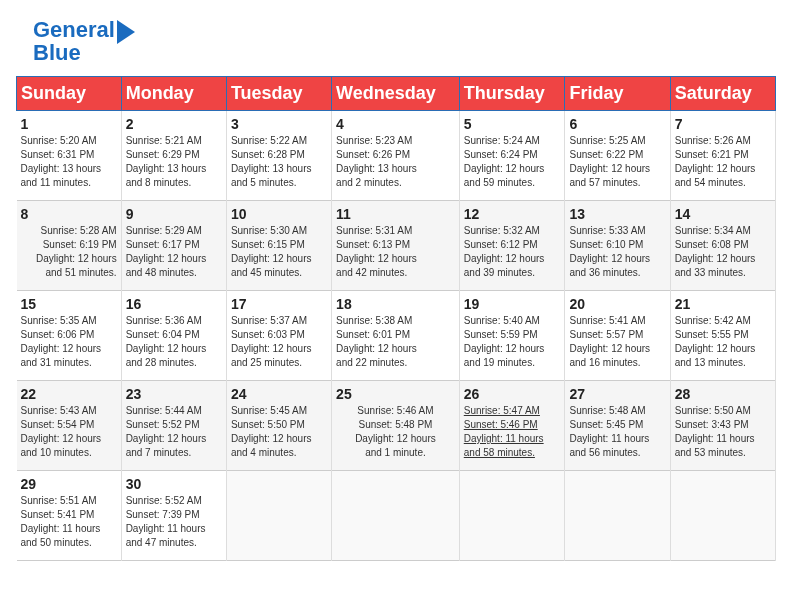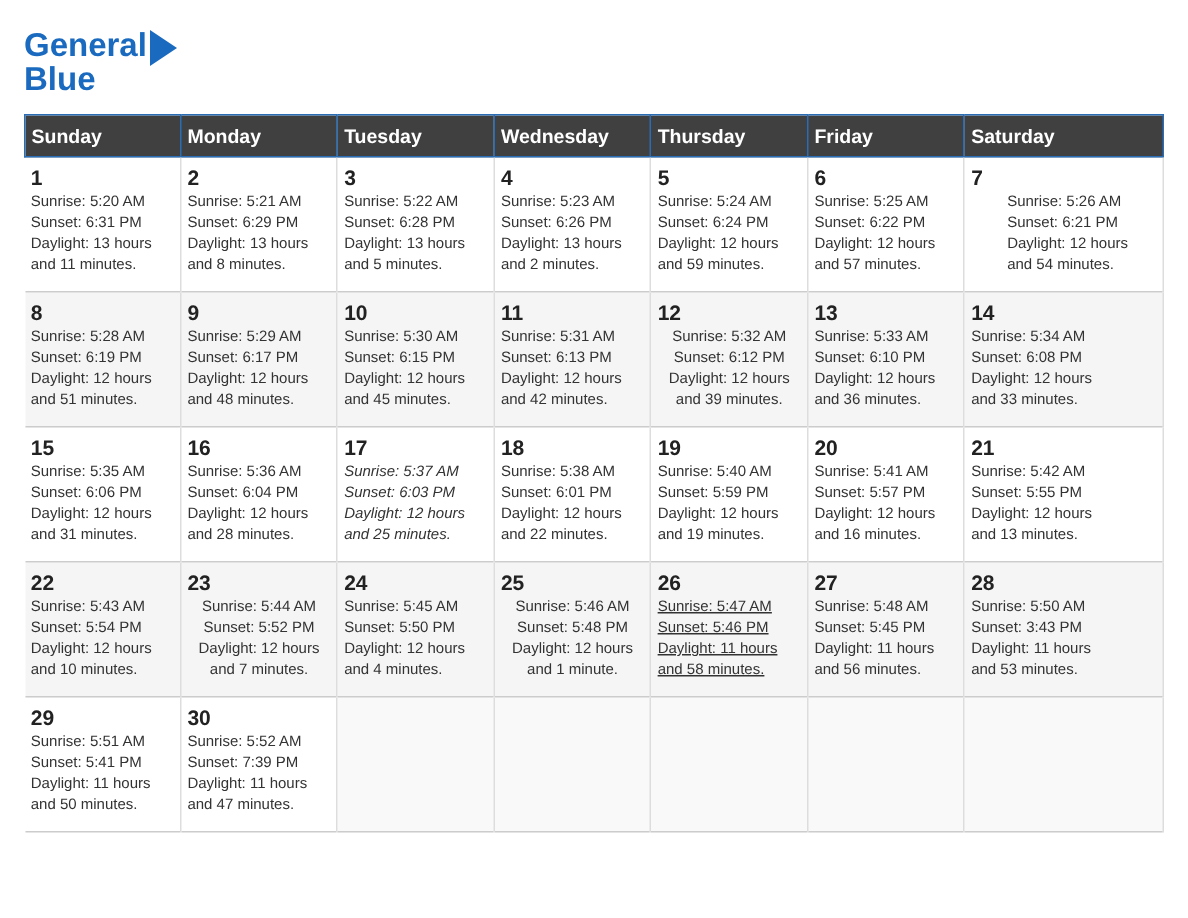--- a/index.html
+++ b/index.html
@@ -8,20 +8,21 @@
       background: #fff;
       width: 792px;
       min-height: 612px;
       padding: 16px;
     }
     .header {
       display: flex;
       justify-content: space-between;
       align-items: flex-end;
       margin-bottom: 10px;
+      margin-left: 17px;
     }
     .logo {
       display: flex;
       align-items: center;
     }
     .logo-text {
       font-size: 22px;
       font-weight: bold;
       color: #333;
       line-height: 1.1;
@@ -49,23 +50,23 @@
     .location-title {
       font-size: 16px;
       color: #555;
     }
     table {
       width: 100%;
       border-collapse: collapse;
       font-size: 11px;
     }
     thead tr th {
-      background-color: #404040;
+      background-color: #ef4444;
       color: #fff;
-      font-size: 13px;
+      font-size: 18px;
       font-weight: bold;
       padding: 6px 4px;
       text-align: left;
       border: 1px solid #2a6db5;
     }
     tbody tr {
       border-bottom: 1px solid #ccc;
     }
     tbody tr:nth-child(odd) {
       background-color: #fff;
@@ -168,30 +169,30 @@
         </td>
         <td>
           <span class="day-num">6</span>
           <div class="day-detail" style="white-space: pre-line;">Sunrise: 5:25 AM
 Sunset: 6:22 PM
 Daylight: 12 hours
 and 57 minutes.</div>
         </td>
         <td>
           <span class="day-num">7</span>
-          <div class="day-detail" style="white-space: pre-line; margin-left: 24px;">Sunrise: 5:26 AM
+          <div class="day-detail" style="white-space: pre-line;">Sunrise: 5:26 AM
 Sunset: 6:21 PM
 Daylight: 12 hours
 and 54 minutes.</div>
         </td>
       </tr>
       <tr>
         <td>
           <span class="day-num">8</span>
-          <div class="day-detail" style="white-space: pre-line;">Sunrise: 5:28 AM
+          <div class="day-detail" style="white-space: pre-line; text-align: right;">Sunrise: 5:28 AM
 Sunset: 6:19 PM
 Daylight: 12 hours
 and 51 minutes.</div>
         </td>
         <td>
           <span class="day-num">9</span>
           <div class="day-detail" style="white-space: pre-line;">Sunrise: 5:29 AM
 Sunset: 6:17 PM
 Daylight: 12 hours
 and 48 minutes.</div>
@@ -205,21 +206,21 @@
         </td>
         <td>
           <span class="day-num">11</span>
           <div class="day-detail" style="white-space: pre-line;">Sunrise: 5:31 AM
 Sunset: 6:13 PM
 Daylight: 12 hours
 and 42 minutes.</div>
         </td>
         <td>
           <span class="day-num">12</span>
-          <div class="day-detail" style="white-space: pre-line; text-align: center;">Sunrise: 5:32 AM
+          <div class="day-detail" style="white-space: pre-line;">Sunrise: 5:32 AM
 Sunset: 6:12 PM
 Daylight: 12 hours
 and 39 minutes.</div>
         </td>
         <td>
           <span class="day-num">13</span>
           <div class="day-detail" style="white-space: pre-line;">Sunrise: 5:33 AM
 Sunset: 6:10 PM
 Daylight: 12 hours
 and 36 minutes.</div>
@@ -242,21 +243,21 @@
         </td>
         <td>
           <span class="day-num">16</span>
           <div class="day-detail" style="white-space: pre-line;">Sunrise: 5:36 AM
 Sunset: 6:04 PM
 Daylight: 12 hours
 and 28 minutes.</div>
         </td>
         <td>
           <span class="day-num">17</span>
-          <div class="day-detail" style="white-space: pre-line; font-style: italic;">Sunrise: 5:37 AM
+          <div class="day-detail" style="white-space: pre-line;">Sunrise: 5:37 AM
 Sunset: 6:03 PM
 Daylight: 12 hours
 and 25 minutes.</div>
         </td>
         <td>
           <span class="day-num">18</span>
           <div class="day-detail" style="white-space: pre-line;">Sunrise: 5:38 AM
 Sunset: 6:01 PM
 Daylight: 12 hours
 and 22 minutes.</div>
@@ -286,21 +287,21 @@
       <tr>
         <td>
           <span class="day-num">22</span>
           <div class="day-detail" style="white-space: pre-line;">Sunrise: 5:43 AM
 Sunset: 5:54 PM
 Daylight: 12 hours
 and 10 minutes.</div>
         </td>
         <td>
           <span class="day-num">23</span>
-          <div class="day-detail" style="white-space: pre-line; text-align: center;">Sunrise: 5:44 AM
+          <div class="day-detail" style="white-space: pre-line;">Sunrise: 5:44 AM
 Sunset: 5:52 PM
 Daylight: 12 hours
 and 7 minutes.</div>
         </td>
         <td>
           <span class="day-num">24</span>
           <div class="day-detail" style="white-space: pre-line;">Sunrise: 5:45 AM
 Sunset: 5:50 PM
 Daylight: 12 hours
 and 4 minutes.</div>

